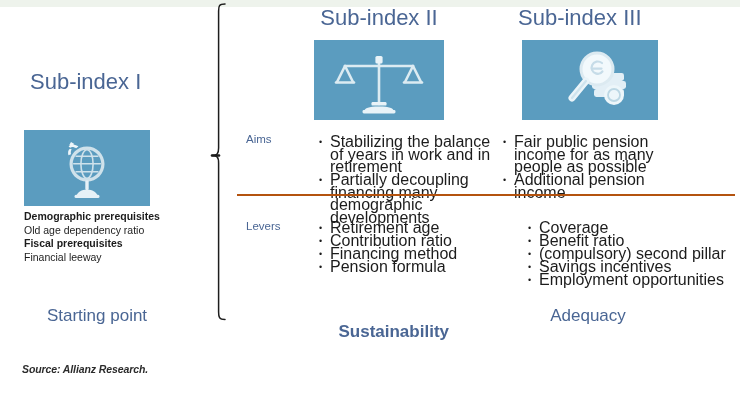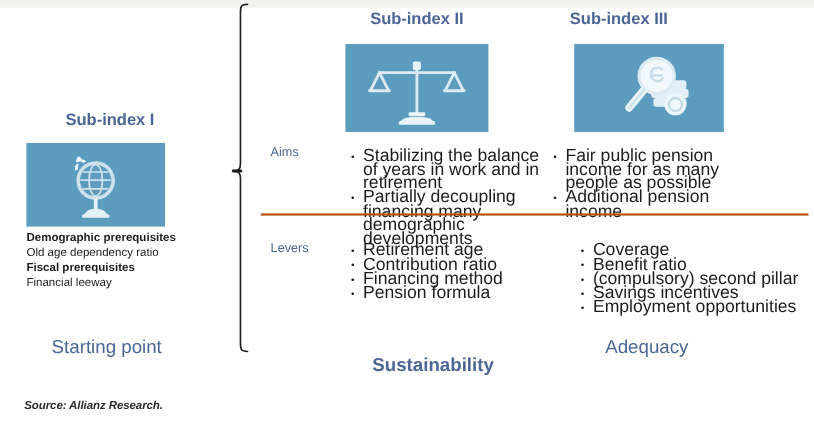--- a/index.html
+++ b/index.html
@@ -23,26 +23,25 @@
     position: absolute;
     left: 0; top: 0;
     width: 740px; height: 7px;
     background: #eef3ec;
   }
 
   
   .head {
     position: absolute;
     color: #4a6694;
-    font-size: 15px;
+    font-size: 22px;
     line-height: 20px;
     white-space: nowrap;
-    font-weight: bold;
-  }
-  .h-sub1 { left: 30px;  top: 100px;  width: 140px; text-align: center; }
+  }
+  .h-sub1 { left: 30px;  top: 72px;  width: 140px; }
   .h-sub2 { left: 309px; top: 8px;   width: 140px; text-align: center; }
   .h-sub3 { left: 518px; top: 8px;   width: 140px; }
 
   .foot {
     position: absolute;
     color: #4a6694;
     font-size: 17px;
     line-height: 20px;
     white-space: nowrap;
   }

